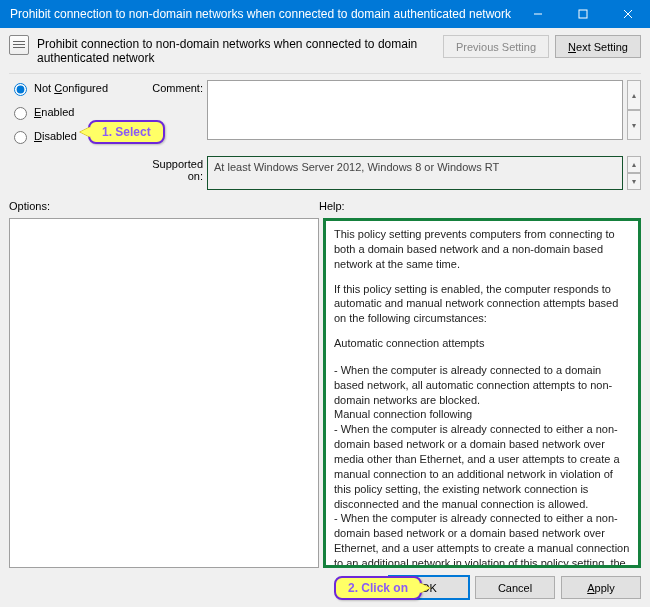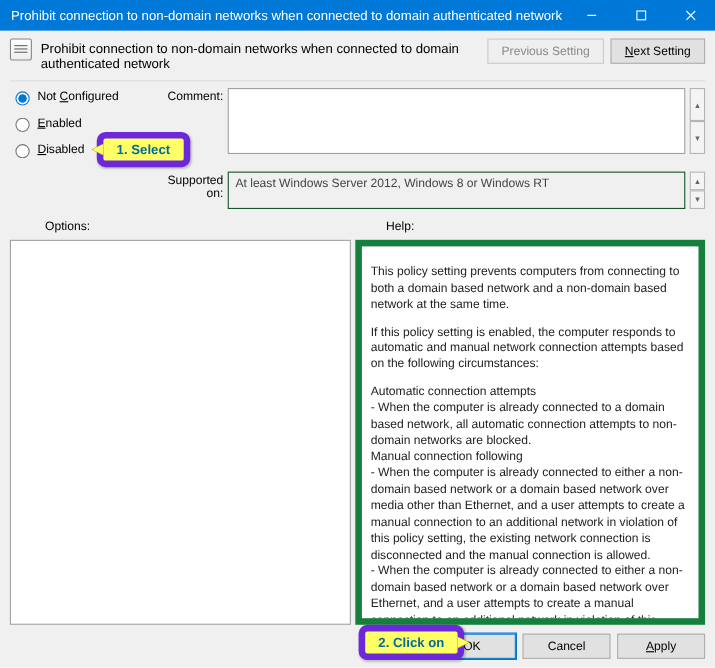--- a/index.html
+++ b/index.html
@@ -160,66 +160,65 @@
     flex: 1;
     border: 1px solid #b5b5b5;
     background: #f4f4f4;
     display: flex; align-items: center; justify-content: center;
     font-size: 8px; color: #666;
   }
   .pane-labels {
     display: flex;
     margin-top: 10px;
     margin-bottom: 2px;
-    margin-left: 32px;
   }
   .pane-labels .left { flex: 0 0 310px; }
   .panes {
     display: flex;
     gap: 4px;
     flex: 1;
     min-height: 0;
     margin-top: 4px;
   }
   .options-pane {
     flex: 0 0 310px;
     border: 1px solid #a0a0a0;
     background: #fff;
   }
   .help-pane {
     flex: 1;
-    border: 6px solid #15803d;
+    border: 3px solid #15803d;
     background: #fff;
-    padding: 16px 8px;
+    padding: 6px 8px;
     overflow-y: hidden;
     font-size: 11px;
     line-height: 1.35;
     color: #222;
   }
   .help-pane p { margin: 0 0 10px 0; }
   .footer {
     display: flex;
     justify-content: flex-end;
     gap: 6px;
     padding-top: 8px;
   }
   button.default {
     outline: 1px solid #0078d7;
     border-color: #0078d7;
   }
   
   .callout {
     position: absolute;
     background: #ffff66;
-    border: 6px solid #6d28d9;
+    border: 2px solid #6d28d9;
     border-radius: 8px;
     padding: 3px 12px;
     font-size: 12px;
     font-weight: bold;
-    color: #0369a1;
+    color: #8b5cf6;
     box-shadow: 1px 1px 2px rgba(0,0,0,0.2);
     z-index: 10;
   }
   .callout::before {
     content: "";
     position: absolute;
     width: 0; height: 0;
   }
   .co1 { left: 88px; top: 92px; }
   .co1::before {
@@ -308,21 +307,21 @@
   <div class="pane-labels">
     <div class="left">Options:</div>
     <div>Help:</div>
   </div>
 
   <div class="panes">
     <div class="options-pane"></div>
     <div class="help-pane">
       <p>This policy setting prevents computers from connecting to both a domain based network and a non-domain based network at the same time.</p>
       <p>If this policy setting is enabled, the computer responds to automatic and manual network connection attempts based on the following circumstances:</p>
-      <p style="margin-bottom:0"><span>Automatic connection attempts</span></p>
+      <p style="margin-bottom:12px"><span>Automatic connection attempts</span></p>
       <p style="margin-bottom:0">- When the computer is already connected to a domain based network, all automatic connection attempts to non-domain networks are blocked.</p>
       <p style="margin-bottom:0"><span>Manual connection following</span></p>
       <p style="margin-bottom:0">- When the computer is already connected to either a non-domain based network or a domain based network over media other than Ethernet, and a user attempts to create a manual connection to an additional network in violation of this policy setting, the existing network connection is disconnected and the manual connection is allowed.</p>
       <p>- When the computer is already connected to either a non-domain based network or a domain based network over Ethernet, and a user attempts to create a manual connection to an additional network in violation of this policy setting, the existing Ethernet connection is maintained and the manual connection attempt is blocked.</p>
 
     </div>
   </div>
 
   <div class="footer">
     <button class="win default">OK</button>

